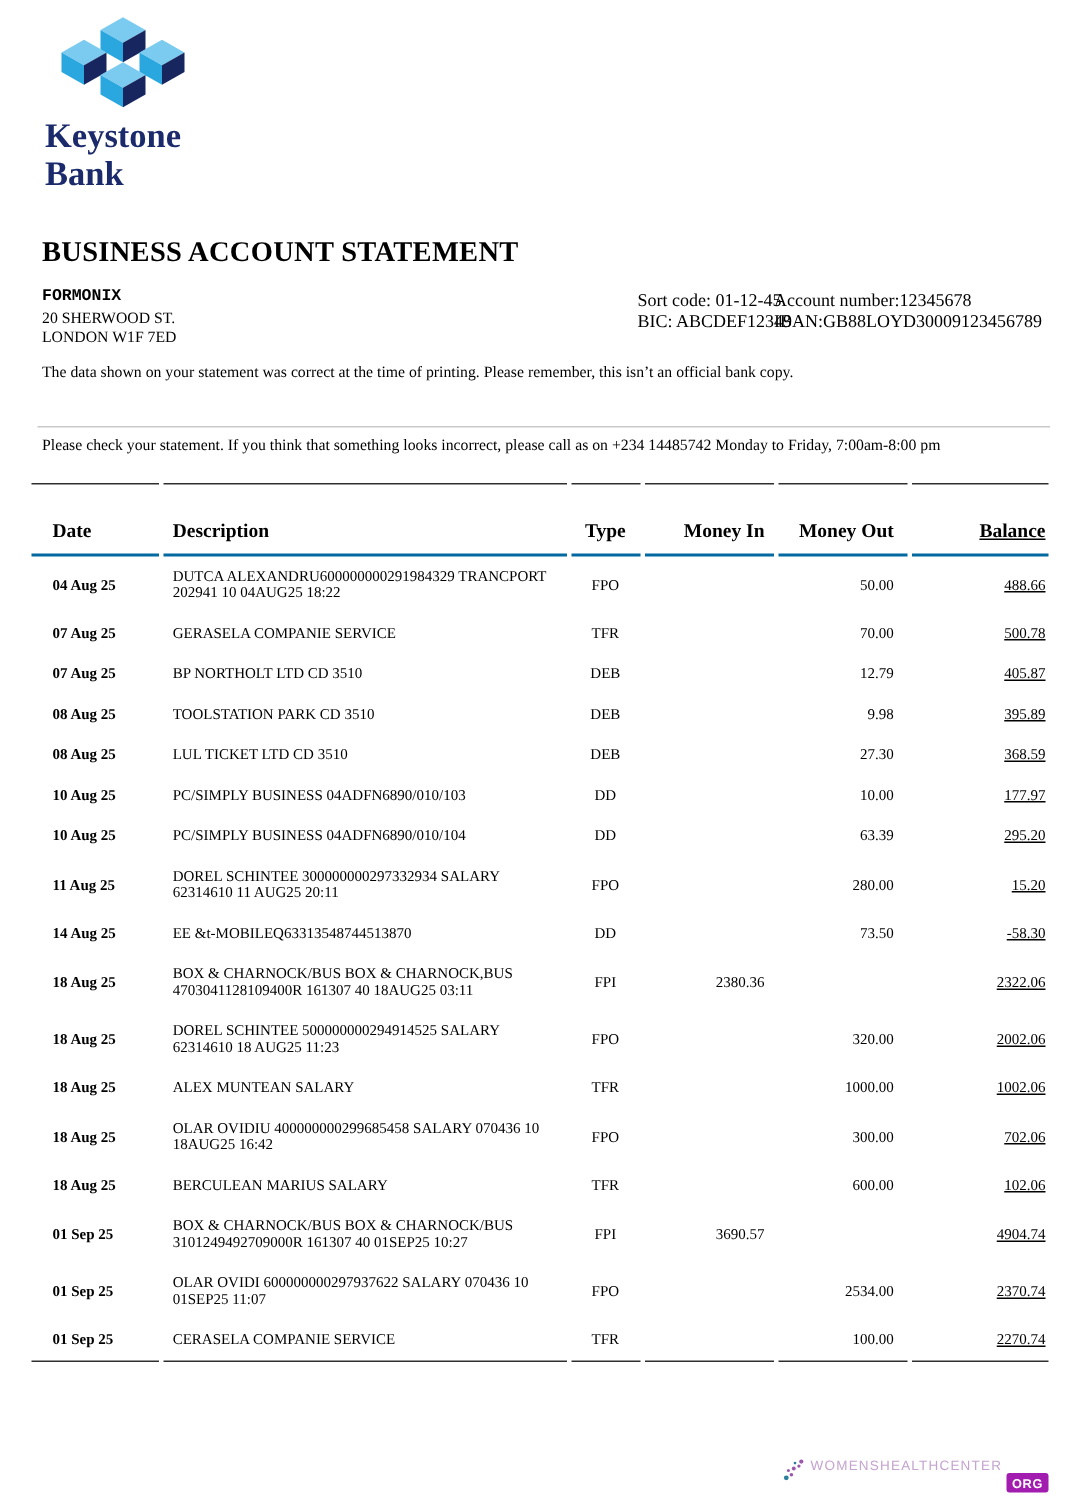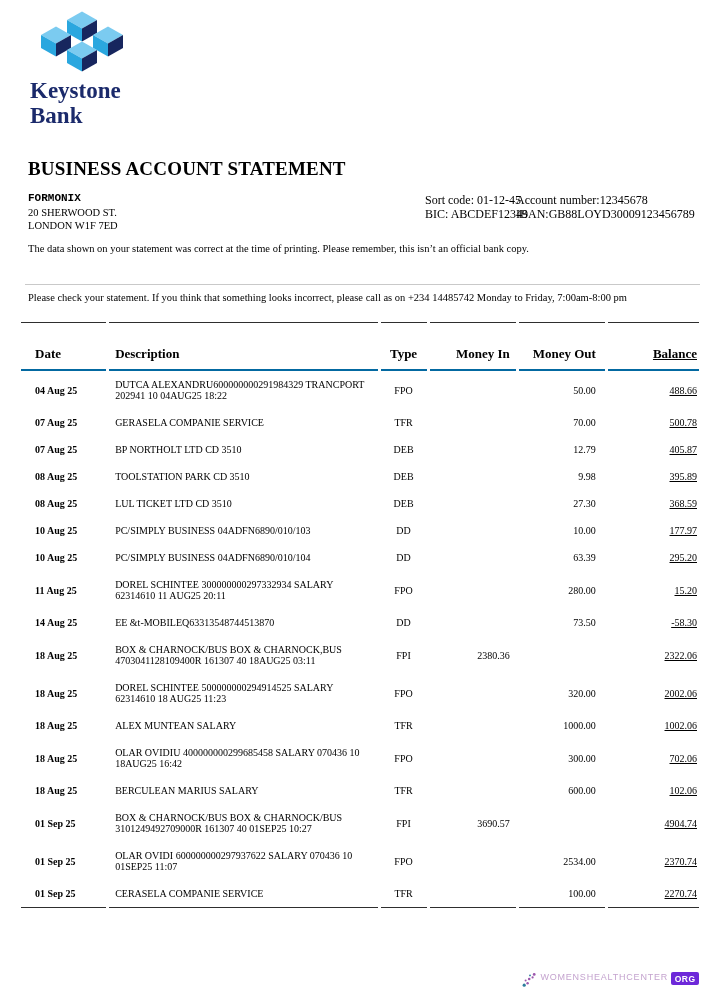--- a/index.html
+++ b/index.html
@@ -78,22 +78,23 @@
 
   
   .site-footer {
     position: absolute; top: 972px; right: 21px;
     display: flex; align-items: flex-start; gap: 3px;
     font-family: "Liberation Sans", "DejaVu Sans", sans-serif;
   }
   .site-name { font-size: 9px; letter-spacing: 0.8px; color: #c5a4cf; }
   .site-tld {
     font-size: 8.5px; font-weight: bold; color: #ffffff;
-    background: #6d28d9; padding: 1.5px 3.5px; border-radius: 2px;
+    background: #a21caf; padding: 1.5px 3.5px; border-radius: 2px;
     letter-spacing: 0.5px;
+    margin-top: 10px;
   }
 </style>
 </head>
 <body>
 
 <div class="page">
 
   <div class="brand">
     <svg class="brand-cubes" width="100" height="68" viewBox="0 0 100 68" xmlns="http://www.w3.org/2000/svg">
 

